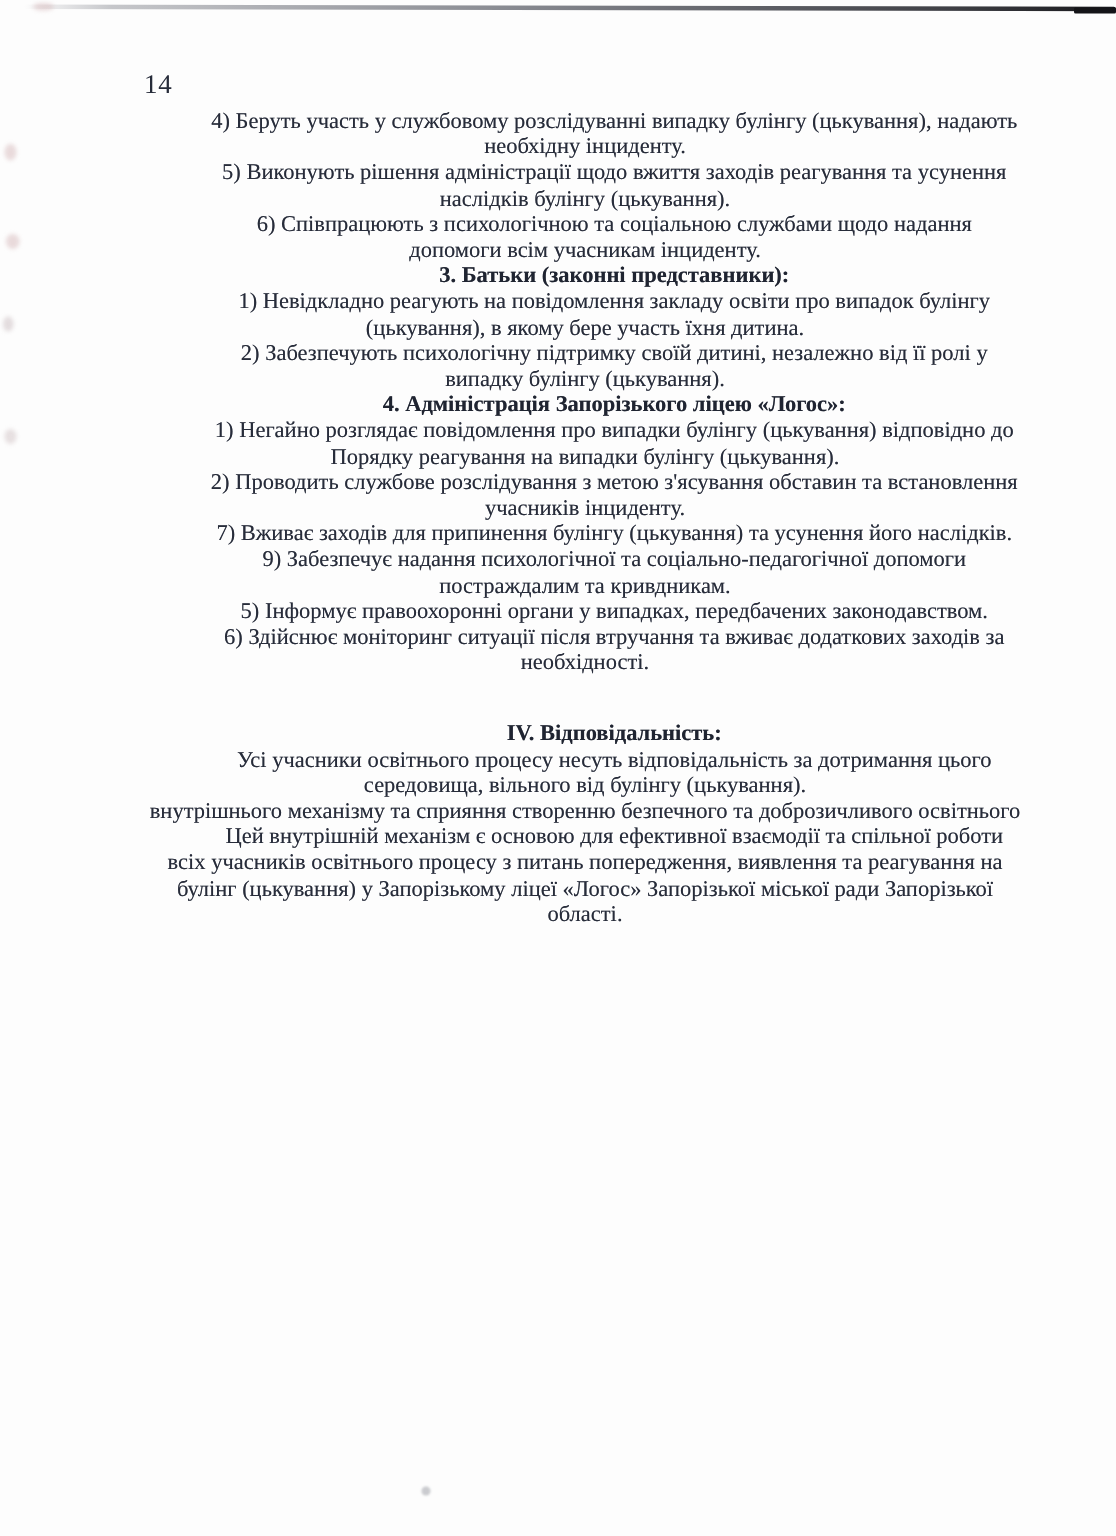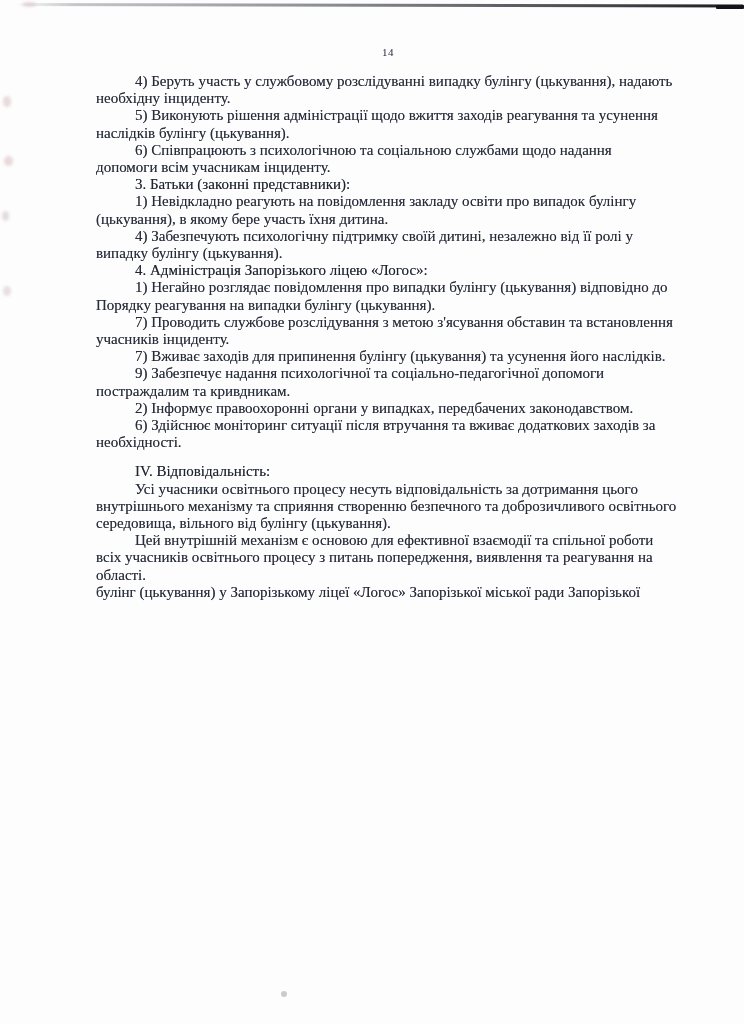--- a/index.html
+++ b/index.html
@@ -65,45 +65,44 @@
     height: 6px;
     border-radius: 50%;
     background: rgba(140,142,150,0.45);
     filter: blur(0.6px);
   }
   .page-number {
     position: absolute;
     top: 46px;
     left: 96px;
     width: 584px;
-    text-align: center;
-    font-size: 11px;
+    font-size: 18px;
     color: var(--text, #272c3a);
     letter-spacing: 0.5px;
   }
   .content {
     position: absolute;
     top: 73px;
     left: 96px;
     width: 588px;
     font-size: 15px;
     line-height: 17.2px;
     color: var(--text, #272c3a);
     text-shadow: 0 0 0.35px rgba(39,44,58,0.55);
   }
-  .block { margin: 0; }
-  .block.space-before { margin-top: 12px; }
+  .block { margin: 0; text-align: center; }
+  .block.space-before { margin-top: 30px; }
   .line {
     white-space: nowrap;
   }
   .line.first {
     text-indent: 39px;
   }
   .block.heading .line {
-    font-weight: normal;
+    font-weight: bold;
     color: var(--heading, #1f2431);
     text-shadow: 0 0 0.4px rgba(31,36,49,0.6);
   }
 </style>
 </head>
 <body>
 
 <div class="page">
   <div class="scan-top-line"></div>
   <div class="scan-top-tip"></div>
@@ -130,56 +129,56 @@
         <div class="line">допомоги всім учасникам інциденту.</div>
       </div>
       <div class="block heading">
         <div class="line first">3. Батьки (законні представники):</div>
       </div>
       <div class="block para">
         <div class="line first">1) Невідкладно реагують на повідомлення закладу освіти про випадок булінгу</div>
         <div class="line">(цькування), в якому бере участь їхня дитина.</div>
       </div>
       <div class="block para">
-        <div class="line first">4) Забезпечують психологічну підтримку своїй дитині, незалежно від її ролі у</div>
+        <div class="line first">2) Забезпечують психологічну підтримку своїй дитині, незалежно від її ролі у</div>
         <div class="line">випадку булінгу (цькування).</div>
       </div>
       <div class="block heading">
         <div class="line first">4. Адміністрація Запорізького ліцею «Логос»:</div>
       </div>
       <div class="block para">
         <div class="line first">1) Негайно розглядає повідомлення про випадки булінгу (цькування) відповідно до</div>
         <div class="line">Порядку реагування на випадки булінгу (цькування).</div>
       </div>
       <div class="block para">
-        <div class="line first">7) Проводить службове розслідування з метою з'ясування обставин та встановлення</div>
+        <div class="line first">2) Проводить службове розслідування з метою з'ясування обставин та встановлення</div>
         <div class="line">учасників інциденту.</div>
       </div>
       <div class="block para">
         <div class="line first">7) Вживає заходів для припинення булінгу (цькування) та усунення його наслідків.</div>
       </div>
       <div class="block para">
         <div class="line first">9) Забезпечує надання психологічної та соціально-педагогічної допомоги</div>
         <div class="line">постраждалим та кривдникам.</div>
       </div>
       <div class="block para">
-        <div class="line first">2) Інформує правоохоронні органи у випадках, передбачених законодавством.</div>
+        <div class="line first">5) Інформує правоохоронні органи у випадках, передбачених законодавством.</div>
       </div>
       <div class="block para">
         <div class="line first">6) Здійснює моніторинг ситуації після втручання та вживає додаткових заходів за</div>
         <div class="line">необхідності.</div>
       </div>
       <div class="block heading space-before">
         <div class="line first">IV. Відповідальність:</div>
       </div>
       <div class="block para">
         <div class="line first">Усі учасники освітнього процесу несуть відповідальність за дотримання цього</div>
+        <div class="line">середовища, вільного від булінгу (цькування).</div>
         <div class="line">внутрішнього механізму та сприяння створенню безпечного та доброзичливого освітнього</div>
-        <div class="line">середовища, вільного від булінгу (цькування).</div>
       </div>
       <div class="block para">
         <div class="line first">Цей внутрішній механізм є основою для ефективної взаємодії та спільної роботи</div>
         <div class="line">всіх учасників освітнього процесу з питань попередження, виявлення та реагування на</div>
+        <div class="line">булінг (цькування) у Запорізькому ліцеї «Логос» Запорізької міської ради Запорізької</div>
         <div class="line">області.</div>
-        <div class="line">булінг (цькування) у Запорізькому ліцеї «Логос» Запорізької міської ради Запорізької</div>
       </div>
     </div>
 </div>
 
 </body></html>

